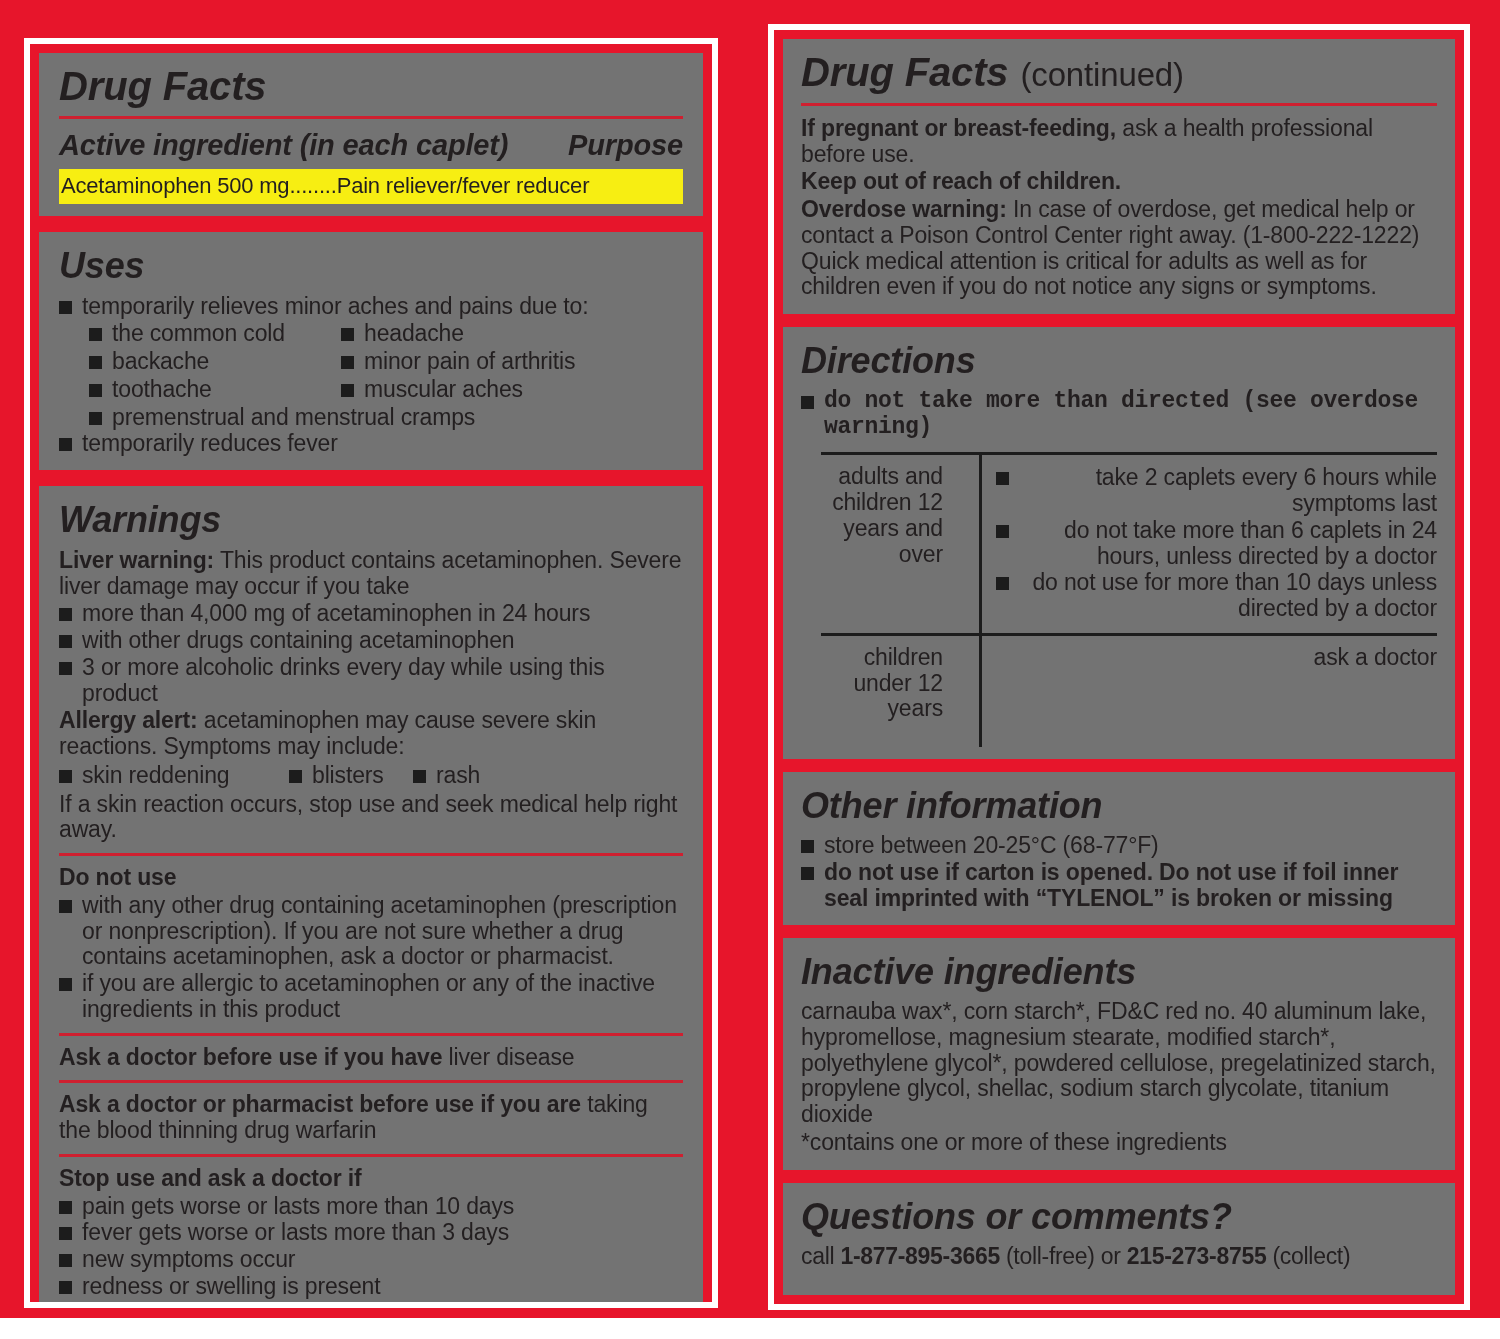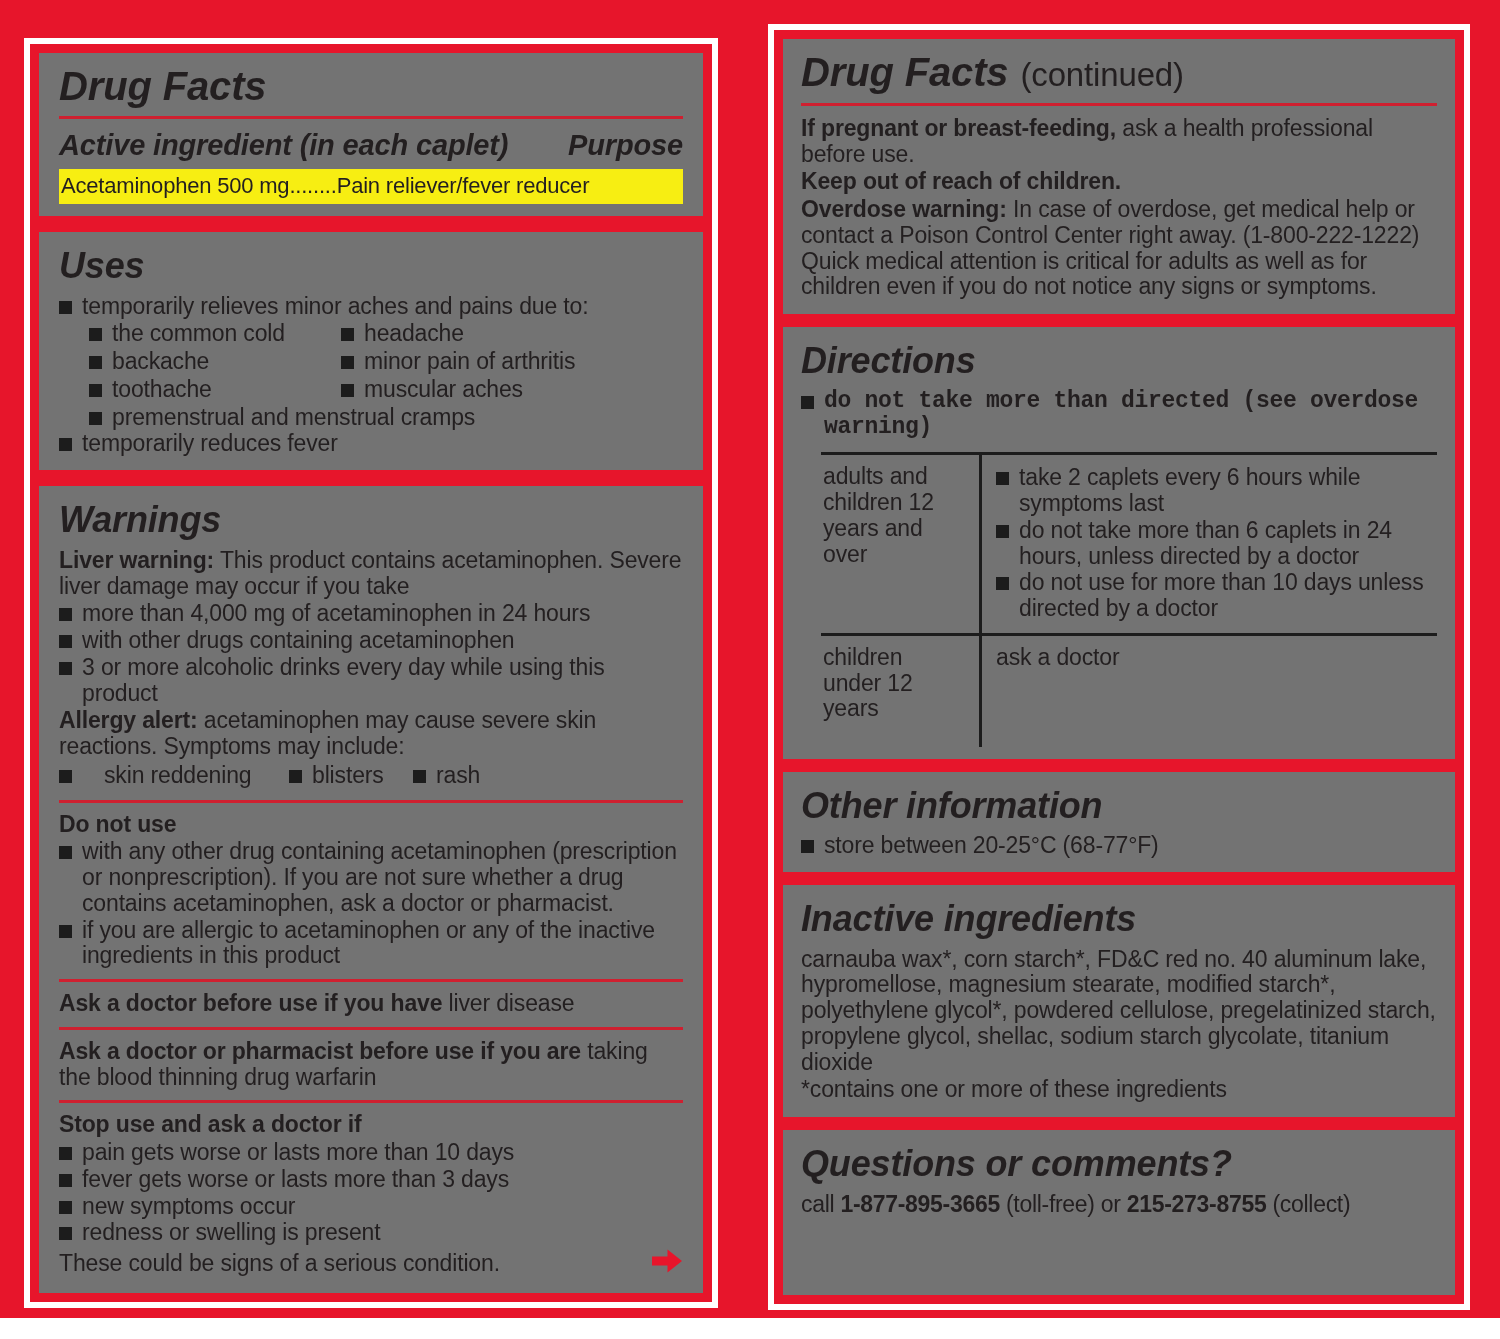--- a/index.html
+++ b/index.html
@@ -40,30 +40,30 @@
   .highlight{background:var(--yellow);font-size:22px;letter-spacing:-0.2px;
              white-space:nowrap;padding:5px 2px 5px 2px;}
   
   .b{display:flex;margin:1px 0;}
   .sq{flex:none;width:13px;height:13px;background:#1c1c1c;margin:7px 10px 0 0;}
   .bt{flex:1 1 auto;}
   .bold .bt{font-weight:bold;}
   .sub-grid{display:grid;grid-template-columns:252px 1fr;margin-left:30px;}
   .indent{margin-left:30px;}
   .b-inline-row{display:flex;}
-  .bw1{width:230px;flex:none;gap:22px;}
+  .bw1{width:230px;flex:none;}
   .bw2{width:124px;flex:none;}
   p{margin:2px 0;}
   .lead{font-weight:bold;}
   
   .stop-footer{display:flex;align-items:center;justify-content:space-between;margin-top:2px;}
   .arrow-icon{flex:none;margin-left:8px;}
   
   .dtable{margin:12px 0 0 20px;border-top:3px solid #1c1c1c;}
-  .drow{display:flex;border-bottom:3px solid #1c1c1c;}
+  .drow{display:flex;border-bottom:3px solid #1c1c1c;text-align:right;}
   .drow.last{border-bottom:none;}
   .dwho{flex:none;width:120px;padding:9px 4px 10px 2px;}
   .dwhat{flex:1 1 auto;border-left:3px solid #1c1c1c;padding:9px 0 10px 14px;margin-left:32px;}
   .drow.last .dwhat{min-height:92px;}
   .intro-tight{letter-spacing:-0.3px;font-family:Liberation Mono, monospace;}
   
   .call-line{letter-spacing:-0.3px;}
   .phone{font-weight:bold;}
   .white-strip{position:absolute;left:0;top:1318px;width:1500px;height:21px;background:#ffffff;}
 </style>
@@ -152,20 +152,21 @@
         </div>
       <div class="b bw2">
           <span class="sq"></span>
           <div class="bt">blisters</div>
         </div>
       <div class="b">
           <span class="sq"></span>
           <div class="bt">rash</div>
         </div>
     </div>
+    <p>If a skin reaction occurs, stop use and seek medical help right away.</p>
 
     <div class="wrule"></div>
 
     <p class="lead">Do not use</p>
     <div class="b">
         <span class="sq"></span>
         <div class="bt">with any other drug containing acetaminophen (prescription or nonprescription). If you are not sure whether a drug contains acetaminophen, ask a doctor or pharmacist.</div>
       </div>
     <div class="b">
         <span class="sq"></span>
@@ -255,20 +256,24 @@
       </div>
     </div>
   </section>
 
   <section class="panel">
     <div class="h2">Other information</div>
     <div class="b">
       <span class="sq"></span>
       <div class="bt">store between 20-25°C (68-77°F)</div>
     </div>
+    <div class="b bold">
+      <span class="sq"></span>
+      <div class="bt">do not use if carton is opened. Do not use if foil inner seal imprinted with “TYLENOL” is broken or missing</div>
+    </div>
   </section>
 
   <section class="panel">
     <div class="h2">Inactive ingredients</div>
     <p>carnauba wax*, corn starch*, FD&amp;C red no. 40 aluminum lake, hypromellose, magnesium stearate, modified starch*, polyethylene glycol*, powdered cellulose, pregelatinized starch, propylene glycol, shellac, sodium starch glycolate, titanium dioxide</p>
     <p>*contains one or more of these ingredients</p>
   </section>
 
   <section class="panel grow">
     <div class="h2">Questions or comments?</div>

